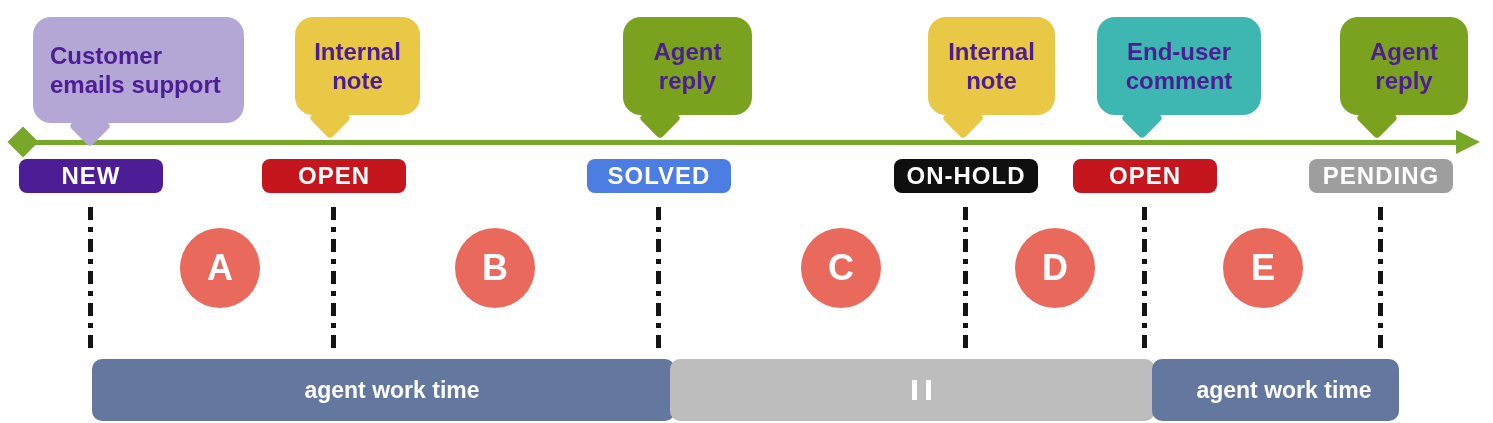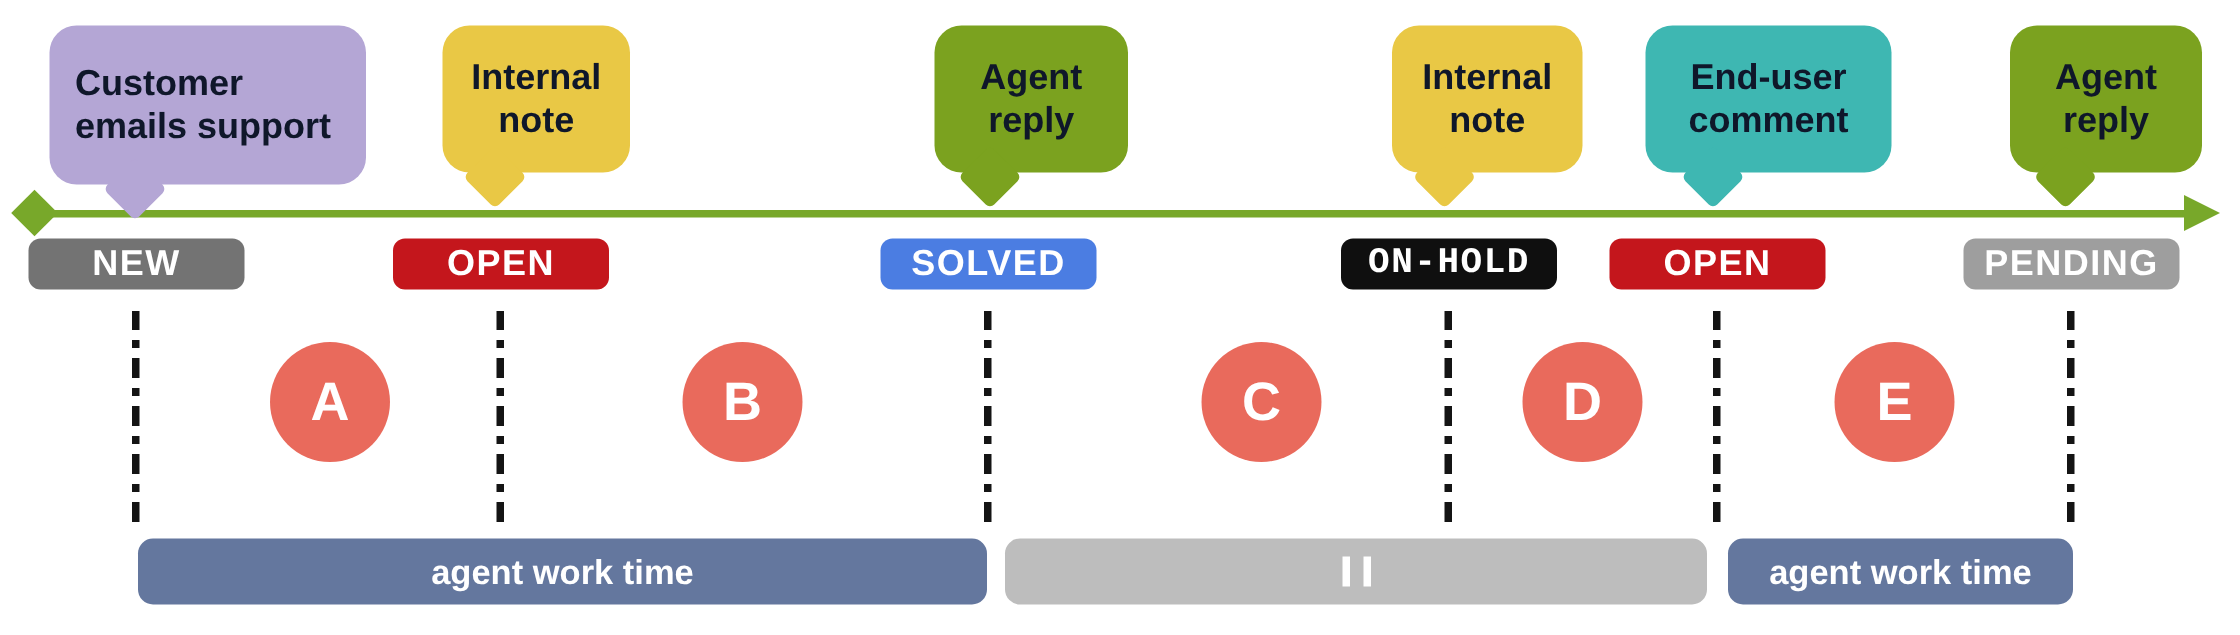--- a/index.html
+++ b/index.html
@@ -1,21 +1,21 @@
 <!DOCTYPE html>
 <html><head>
 <meta charset="utf-8">
 <style>
   html,body{margin:0;padding:0;background:#ffffff;}
   body{font-family:"Liberation Sans", sans-serif; -webkit-font-smoothing:antialiased;}
   .stage{position:relative;width:1493px;height:423px;background:#ffffff;overflow:hidden;}
 
   
   .bubble{position:absolute;border-radius:18px;display:flex;flex-direction:column;
-          justify-content:center;align-items:center;color:#0f172a;font-size:24px;
+          justify-content:center;align-items:center;color:#4c1d95;font-size:24px;
           font-weight:bold;line-height:29px;text-align:center;z-index:2;}
   .bubble .txt{white-space:pre-line;}
   .bubble.left-align{align-items:flex-start;text-align:left;padding-left:17px;}
   .tail{position:absolute;width:30px;height:30px;transform:rotate(45deg);
         background:inherit;bottom:-18px;border-radius:4px;z-index:-1;}
 
   
   .axis-line{position:absolute;height:5px;z-index:1;}
   .axis-diamond{position:absolute;width:22px;height:22px;transform:rotate(45deg);z-index:1;}
   .axis-arrow{position:absolute;width:0;height:0;border-top:12px solid transparent;
@@ -31,23 +31,23 @@
          background:repeating-linear-gradient(to bottom,
            #141414 0 13px, transparent 13px 20px,
            #141414 20px 25px, transparent 25px 32px);}
 
   
   .circle{position:absolute;width:80px;height:80px;border-radius:50%;top:228px;
           color:#ffffff;font-size:36px;font-weight:bold;display:flex;
           align-items:center;justify-content:center;}
 
   
-  .bar{position:absolute;top:359px;height:44px;border-radius:10px;color:#ffffff;
+  .bar{position:absolute;top:359px;height:62px;border-radius:10px;color:#ffffff;
        font-size:23px;font-weight:bold;display:flex;align-items:center;
-       justify-content:center;gap:9px;}
+       justify-content:center;gap:9px;padding-left:17px;}
   .pause-bar{display:inline-block;width:5px;height:20px;background:#ffffff;}
 </style>
 </head>
 <body>
 
 <div class="stage">
 
   <div class="axis-line" style="left: 30px; top: 140px; width: 1432px; background-color: rgb(120, 168, 42);"></div>
   <div class="axis-diamond" style="left: 12px; top: 131px; background-color: rgb(120, 168, 42);"></div>
   <div class="axis-arrow" style="left: 1456px; top: 130px; border-left-color: rgb(120, 168, 42);"></div>
@@ -81,24 +81,24 @@
 comment</span>
     <span class="tail" style="left:30px;"></span>
   </div>
 
   <div class="bubble" style="left: 1340px; top: 17px; width: 128px; height: 98px; background-color: rgb(123, 162, 31);">
     <span class="txt">Agent
 reply</span>
     <span class="tail" style="left:22px;"></span>
   </div>
 
-  <div class="badge" style="left: 19px; background-color: #737373;">NEW</div>
+  <div class="badge" style="left: 19px; background-color: #4c1d95;">NEW</div>
   <div class="badge" style="left: 262px; background-color: rgb(196, 22, 28);">OPEN</div>
   <div class="badge" style="left: 587px; background-color: rgb(75, 125, 226);">SOLVED</div>
-  <div class="badge" style="left: 894px; background-color: rgb(15, 15, 15); font-family: Liberation Mono, monospace;">ON-HOLD</div>
+  <div class="badge" style="left: 894px; background-color: rgb(15, 15, 15);">ON-HOLD</div>
   <div class="badge" style="left: 1073px; background-color: rgb(196, 22, 28);">OPEN</div>
   <div class="badge" style="left: 1309px; background-color: rgb(158, 158, 158);">PENDING</div>
 
   <div class="vline" style="left:88px;"></div>
   <div class="vline" style="left:331px;"></div>
   <div class="vline" style="left:656px;"></div>
   <div class="vline" style="left:963px;"></div>
   <div class="vline" style="left:1142px;"></div>
   <div class="vline" style="left:1378px;"></div>
 

